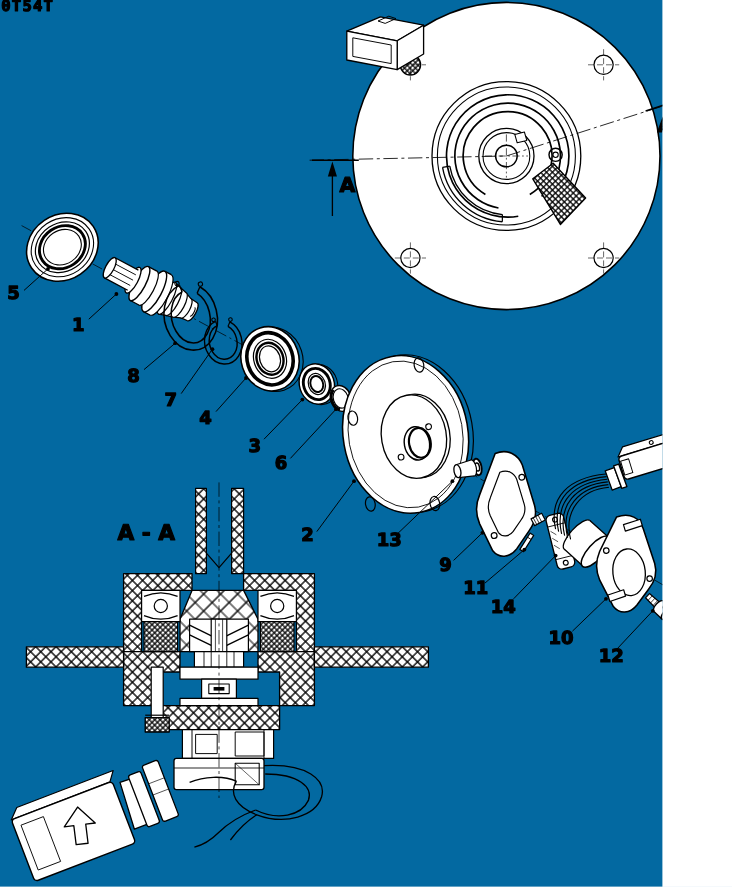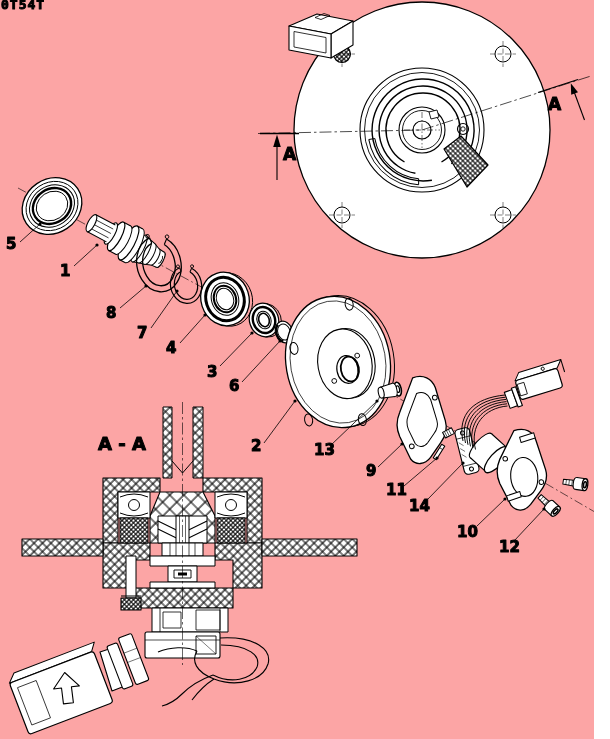--- a/index.html
+++ b/index.html
@@ -1,16 +1,16 @@
 <!DOCTYPE html>
 <html><head>
 <meta charset="utf-8">
 <style>
   html,body{margin:0;padding:0;background:#ffffff;}
-  #stage{position:relative;width:594px;height:739px;background:#fca5a5;overflow:hidden;
+  #stage{position:relative;width:552px;height:739px;background:#0369a1;overflow:hidden;
          font-family:"DejaVu Sans", sans-serif;}
   svg{display:block;}
   text{font-family:"DejaVu Sans", sans-serif;font-weight:bold;fill:#000;}
   .code{font-family:"DejaVu Sans Mono", monospace;font-weight:bold;letter-spacing:1px;}
 </style>
 </head>
 <body>
 
 <div id="stage">
 <svg width="610" height="739" viewBox="0 0 610 739" stroke="#000" fill="none" stroke-linecap="butt" stroke-linejoin="round">

